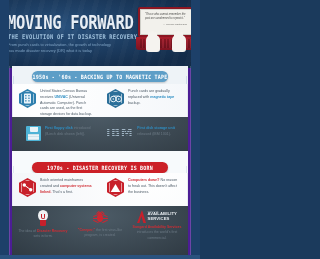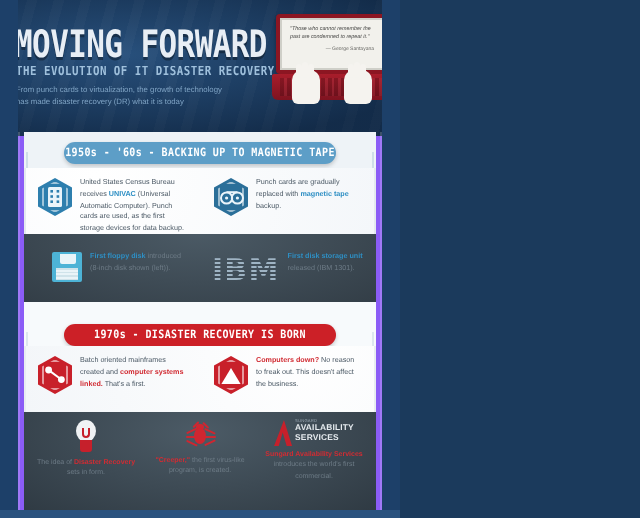--- a/index.html
+++ b/index.html
@@ -2,21 +2,21 @@
 <html><head>
 <meta charset="utf-8">
 <style>
   * { box-sizing: border-box; margin:0; padding:0; }
   html,body { width:200px; height:259px; overflow:hidden; }
   body {
     font-family: "Liberation Sans", sans-serif;
     background:#1b3a5c;
     position:relative;
   }
-  .page { position:absolute; inset:0; background:#8b5cf6; }
+  .page { position:absolute; inset:0; background:#4c1d95; }
 
   
   .hero {
     position:absolute; left:0; top:0; width:200px; height:68px;
     background:#1d4069;
     overflow:hidden;
   }
   .hero-stripes {
     position:absolute; inset:0;
     background:repeating-linear-gradient(105deg,
@@ -182,21 +182,21 @@
   .row-dark {
     position:absolute; left:12px; top:117px; width:176px; height:34px;
     background:#3d4a54;
   }
   .row-dark-bg {
     position:absolute; inset:0;
     background:radial-gradient(ellipse at 50% 0%, #4b5a65, #333e47);
   }
   .ibm {
     font-family:"DejaVu Sans", sans-serif;
-    font-weight:bold; font-size:15px; color:#9fb4c4;
+    font-weight:bold; font-size:12px; color:#9fb4c4;
     letter-spacing:0.6px;
     background:repeating-linear-gradient(0deg,#9fb4c4 0 1px, transparent 1px 2px);
     -webkit-background-clip:text; background-clip:text;
     color:transparent;
   }
   .floppy {
     width:15px; height:15px; background:#4db3d6; border-radius:1px;
     position:relative; flex:0 0 auto;
   }
   .floppy:before {

